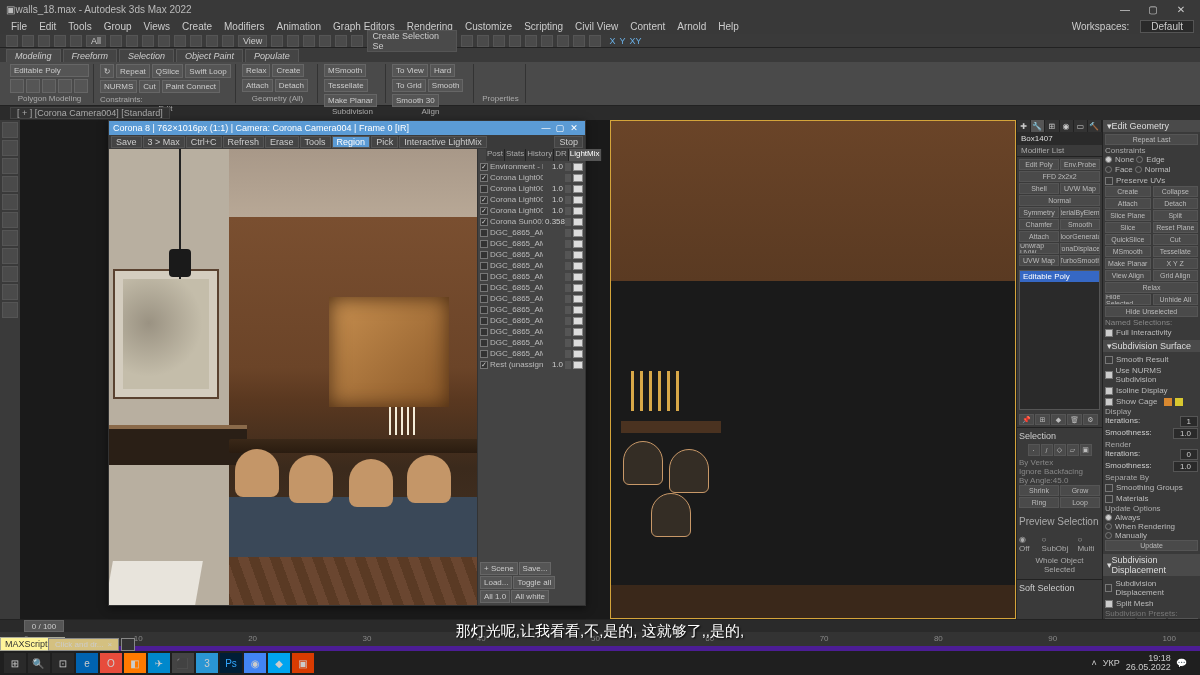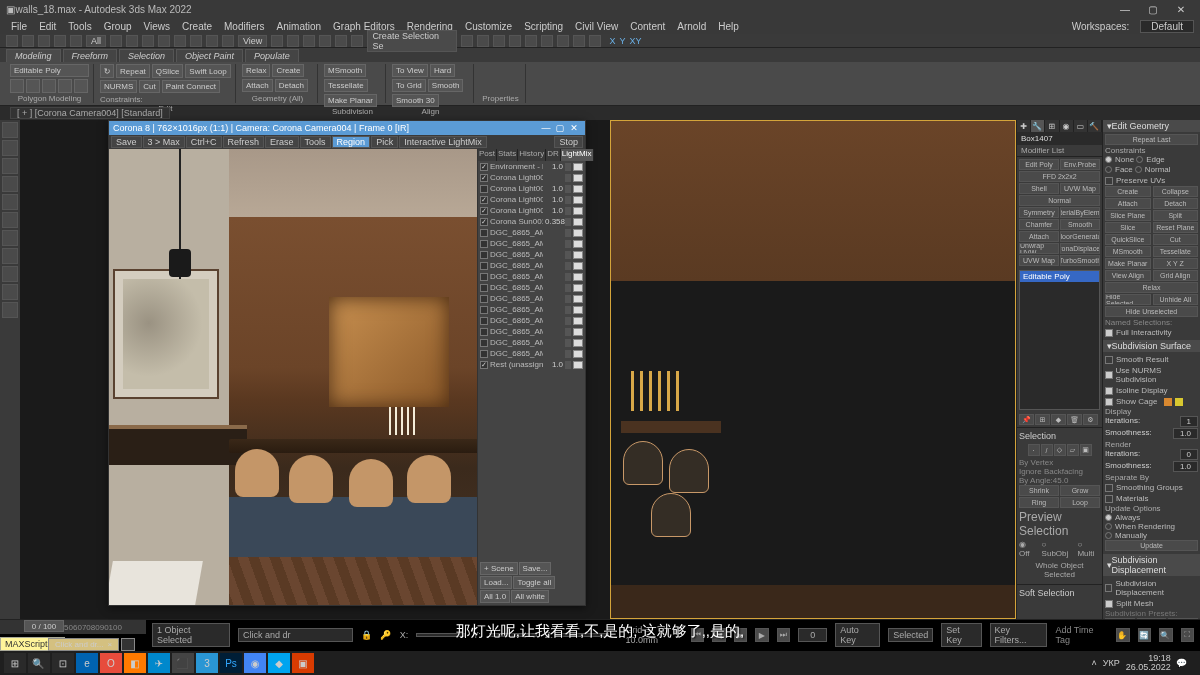--- a/index.html
+++ b/index.html
@@ -52,21 +52,21 @@
 .render-chair.c2 { left: 180px; top: 306px; }
 .render-chair.c3 { left: 240px; top: 310px; }
 .render-chair.c4 { left: 298px; top: 306px; }
 .render-rug { position: absolute; left: 100px; top: 348px; width: 280px; height: 60px; background: #3a4858; transform: skewX(-6deg); }
 .render-floor { position: absolute; left: 0; top: 394px; width: 100%; height: 100px; background: repeating-linear-gradient(70deg, #5a3a24 0 10px, #6a4630 10px 20px); }
 .render-book { position: absolute; left: 0; bottom: 0; width: 90px; height: 44px; background: #e8e4dc; transform: skewX(-10deg); }
 .render-bronze { position: absolute; left: 220px; top: 148px; width: 120px; height: 110px; background: linear-gradient(135deg, #c89050, #8a5828); box-shadow: inset 0 0 20px #4a2c14; }
 .render-candles { position: absolute; left: 280px; top: 258px; display: flex; gap: 4px; }
 .render-candles span { width: 2px; height: 28px; background: #f4ecd8; }
 .corona-panel { width: 108px; background: #444; border-left: 1px solid #333; display: flex; flex-direction: column; font-size: 8px; }
-.cp-tabs { height: 12px; display: flex; background: #3a3a3a; }
+.cp-tabs { height: 12px; display: flex; background: #3a3a3a; margin-left: 8px; }
 .cp-tabs .cpt { flex: 1; text-align: center; padding: 0 1px; border-right: 1px solid #222; color: #aaa; font-size: 8px; }
 .cp-tabs .cpt.active { background: #555; color: #fff; }
 .cp-list { flex: 1; overflow: hidden; }
 .cp-row { display: flex; align-items: center; height: 11px; padding: 0 2px; gap: 2px; }
 .cp-row .chk { width: 8px; height: 8px; border: 1px solid #777; background: #333; font-size: 7px; line-height: 6px; text-align: center; color: #ccc; }
 .cp-row .chk.on::after { content: "✓"; }
 .cp-row .lbl { flex: 1; color: #bbb; white-space: nowrap; overflow: hidden; font-size: 8px; }
 .cp-row .val { width: 18px; text-align: right; color: #ccc; font-size: 8px; }
 .cp-row .spn { width: 6px; height: 8px; background: #555; }
 .cp-row .sw { width: 10px; height: 8px; background: #ddd; border: 1px solid #888; }
@@ -100,21 +100,21 @@
 .rpanel2 .rtitle { background: #4a4a4a; color: #ddd; padding: 1px 4px; font-size: 9px; display: flex; align-items: center; }
 .rpanel2 .rbody { padding: 2px; }
 .rpanel2 .rrow { display: flex; gap: 2px; margin-bottom: 1px; }
 .rpanel2 .rbtn2 { flex: 1; height: 11px; background: #4a4a4a; border: 1px solid #555; font-size: 7px; display: flex; align-items: center; justify-content: center; color: #bbb; overflow: hidden; }
 .rpanel2 .chk2 { display: flex; align-items: center; gap: 3px; padding: 1px 0; font-size: 8px; color: #bbb; }
 .rpanel2 .chk2 .box { width: 8px; height: 8px; border: 1px solid #777; }
 .rpanel2 .chk2 .box.on { background: #ccc; }
 .rpanel2 .radio { display: flex; align-items: center; gap: 3px; padding: 0; font-size: 8px; color: #bbb; }
 .rpanel2 .radio .dot { width: 7px; height: 7px; border: 1px solid #777; border-radius: 50%; }
 .rpanel2 .radio .dot.on { background: #ccc; }
-.bottom { height: 56px; background: #000000; border-top: 1px solid #222; display: flex; flex-direction: row; }
+.bottom { height: 56px; background: #4c1d95; border-top: 1px solid #222; display: flex; flex-direction: column; }
 .timeslider { height: 12px; background: #2a2a2a; position: relative; }
 .timeslider .knob { position: absolute; left: 24px; top: 0; width: 40px; height: 12px; background: #555; border: 1px solid #666; font-size: 8px; display: flex; align-items: center; justify-content: center; }
 .timetrack { height: 14px; background: #333; display: flex; align-items: center; font-size: 8px; color: #888; padding: 0 24px; justify-content: space-between; }
 .statusbar { height: 30px; display: flex; align-items: center; padding: 0 6px; gap: 8px; font-size: 9px; color: #aaa; }
 .statusbar .sbox { padding: 1px 4px; background: #2a2a2a; border: 1px solid #555; }
 .statusbar .spacer { flex: 1; }
 .statusbar .pctl { width: 14px; height: 14px; background: #4a4a4a; border: 1px solid #555; display: flex; align-items: center; justify-content: center; font-size: 8px; }
 .taskbar { position: absolute; left: 0; bottom: 0; width: 100%; height: 24px; background: #1f1f1f; display: flex; align-items: center; padding: 0 4px; gap: 2px; z-index: 20; font-size: 9px; }
 .taskbar .tbi { width: 22px; height: 20px; background: #2a2a2a; display: flex; align-items: center; justify-content: center; font-size: 10px; }
 .taskbar .tray { margin-left: auto; display: flex; align-items: center; gap: 6px; color: #ccc; padding-right: 8px; }
@@ -559,21 +559,21 @@
         </div>
         <div class="chk2" style="font-size:8px;color:#888;"><span class="box"></span><span>By Vertex</span></div>
         <div class="chk2" style="font-size:8px;color:#888;"><span class="box"></span><span>Ignore Backfacing</span></div>
         <div class="chk2" style="font-size:8px;color:#888;"><span class="box"></span><span>By Angle:</span><span>45.0</span></div>
         <div class="sgrid">
           <div class="sbtn">Shrink</div>
           <div class="sbtn">Grow</div>
           <div class="sbtn">Ring</div>
           <div class="sbtn">Loop</div>
         </div>
-        <div style="color:#aaa;padding:2px 0;font-size:12px;">Preview Selection</div>
+        <div style="color:#aaa;padding:8px 0;font-size:10px;">Preview Selection</div>
         <div style="display:flex;gap:4px;font-size:8px;color:#aaa;">
           <span>◉ <span>Off</span></span>
           <span>○ SubObj</span>
             <span>○ Multi</span>
         </div>
         <div style="text-align:center;color:#aaa;padding:3px 0;font-size:8px;">Whole Object Selected</div>
       </div>
       <div class="section">
         <div class="stitle">Soft Selection</div>
       </div>

